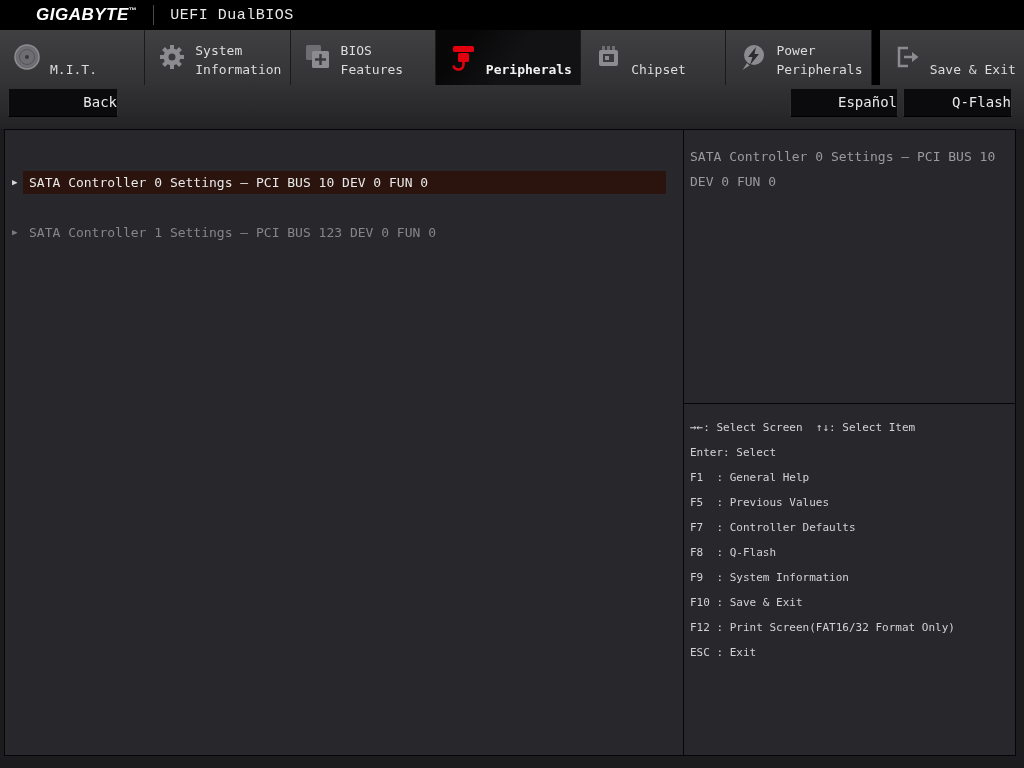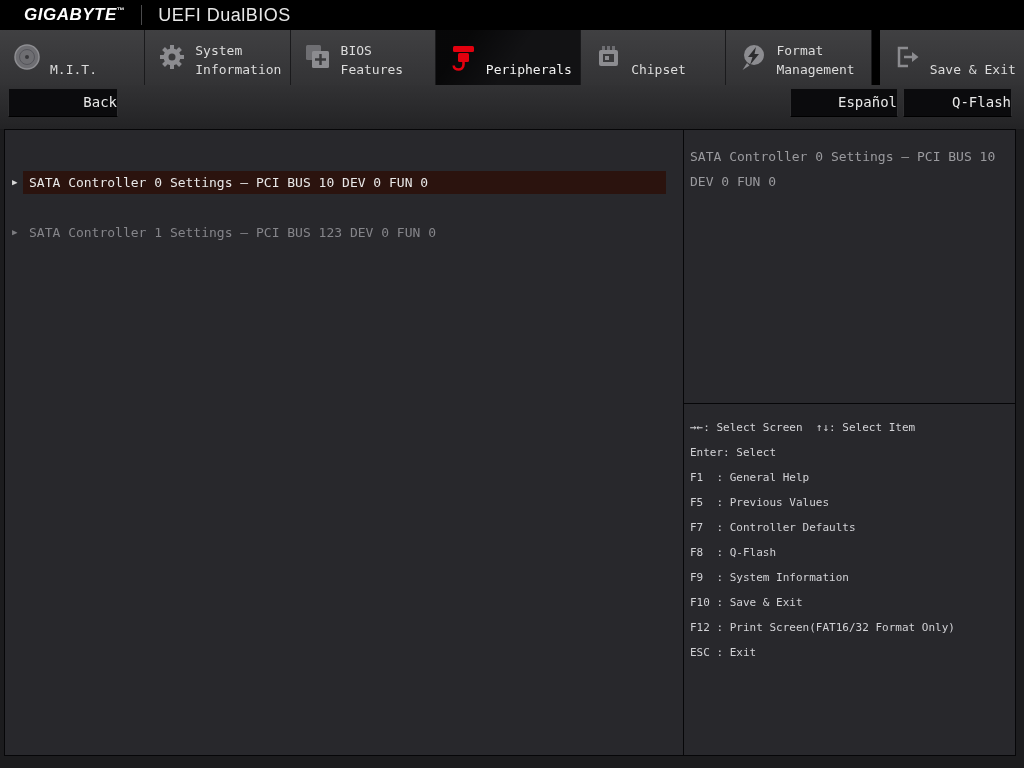--- a/index.html
+++ b/index.html
@@ -1,30 +1,30 @@
 <!DOCTYPE html>
 <html><head>
 <meta charset="utf-8">
 <style>
   html,body{margin:0;padding:0;width:1024px;height:768px;overflow:hidden;
     background:#1c1c1e;font-family:"DejaVu Sans Mono",monospace;}
   .topbar{position:absolute;left:0;top:0;width:1024px;height:30px;background:#000;
     display:flex;align-items:center;}
   .brand{font-family:"Liberation Sans",sans-serif;font-weight:bold;font-style:italic;
-    color:#fff;font-size:17px;letter-spacing:.5px;margin-left:24px;}
+    color:#fff;font-size:17px;letter-spacing:.5px;margin-left:36px;}
   .tm{font-size:8px;vertical-align:super;font-style:normal;}
   .topdiv{width:1px;height:20px;background:#4a4a4c;margin:0 16px;}
-  .product{color:#e8e8e8;font-family:Liberation Sans, sans-serif;font-size:18px;letter-spacing:.5px;}
+  .product{color:#e8e8e8;font-family:Liberation Mono, monospace;font-size:15px;letter-spacing:.5px;}
 
   .tabbar{position:absolute;left:0;top:30px;width:1024px;height:55px;background:#000;display:flex;}
   .tab{flex:1;position:relative;background:linear-gradient(#404042,#333335);
     border-right:1px solid #1a1a1c;cursor:default;}
   .tab:last-child{border-right:none;margin-left:8px;}
   .tab.active{background:#121214;
-    background-image:linear-gradient(125deg,rgba(0,0,0,.6) 0%,rgba(0,0,0,.6) 20%,rgba(0,0,0,0) 55%);}
+    background-image:linear-gradient(125deg,rgba(0,0,0,.6) 0%,rgba(0,0,0,.6) 20%,rgba(0,0,0,0) 55%);font-weight:bold;}
   .tab .ticon{position:absolute;left:12px;top:12px;width:30px;height:30px;}
   .tab .tlabel{position:absolute;left:50px;bottom:6px;width:92px;color:#dcdcdc;
     font-size:13px;line-height:19px;}
   .tab.active .tlabel{color:#f2f2f2;}
 
   .subbar{position:absolute;left:0;top:85px;width:1024px;height:44px;
     background:linear-gradient(#323234,#232325);}
   .btn{position:absolute;top:3px;height:29px;background:#0b0b0d;border:1px solid #303032;
     border-bottom-color:#000;color:#e8e8e8;font-family:"DejaVu Sans Mono",monospace;
     font-size:14px;text-align:right;line-height:27px;box-sizing:border-box;padding:0;cursor:pointer;}
@@ -112,21 +112,21 @@
       <rect x="12" y="14" width="4" height="4" fill="#8c8c90"></rect>
     </svg>
     <span class="tlabel">Chipset</span>
   </div>
   <div class="tab">
     <svg class="ticon" viewBox="0 0 30 30">
       <circle cx="16" cy="13" r="10" fill="#8c8c90"></circle>
       <path d="M18 5l-8 10h4.5L12 23l9-11h-4.5z" fill="#2c2c2e"></path>
       <path d="M9 21l-4.5 7 7-4.5z" fill="#8c8c90"></path>
     </svg>
-    <span class="tlabel">Format Management</span>
+    <span class="tlabel">Power Peripherals</span>
   </div>
   <div class="tab">
     <svg class="ticon" viewBox="0 0 30 30">
       <path d="M16 6H7v18h9" fill="none" stroke="#8c8c90" stroke-width="2.5"></path>
       <path d="M12 15h9" stroke="#8c8c90" stroke-width="2.5"></path>
       <path d="M20 10l6.5 5-6.5 5z" fill="#8c8c90"></path>
     </svg>
     <span class="tlabel">Save &amp; Exit</span>
   </div>
 </div>

